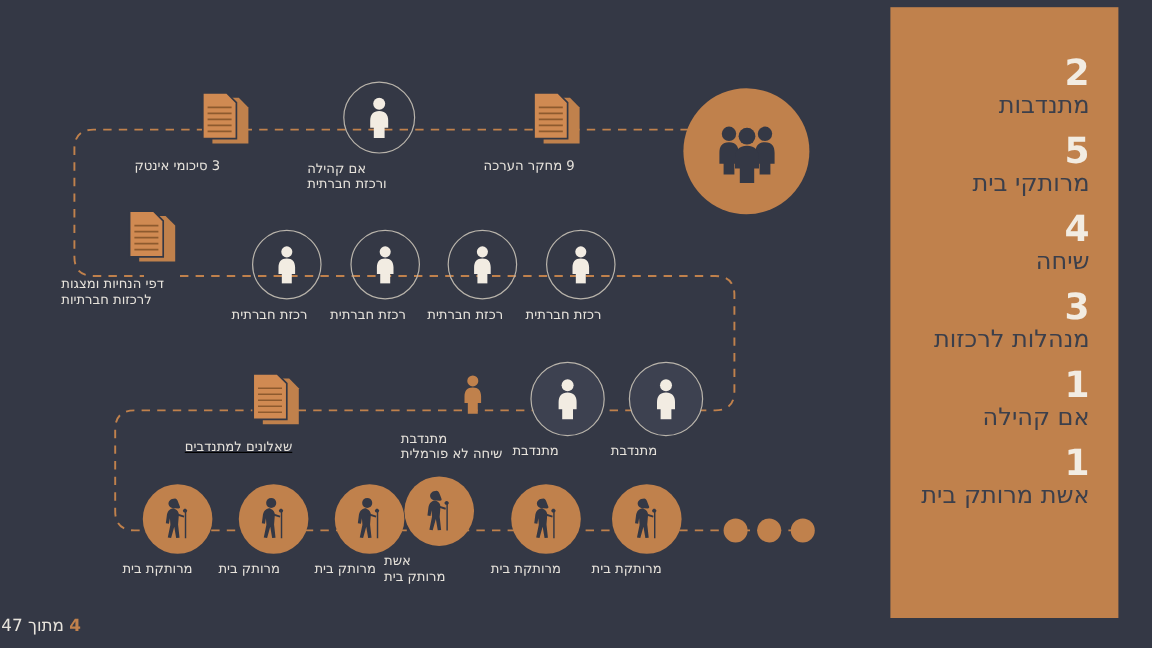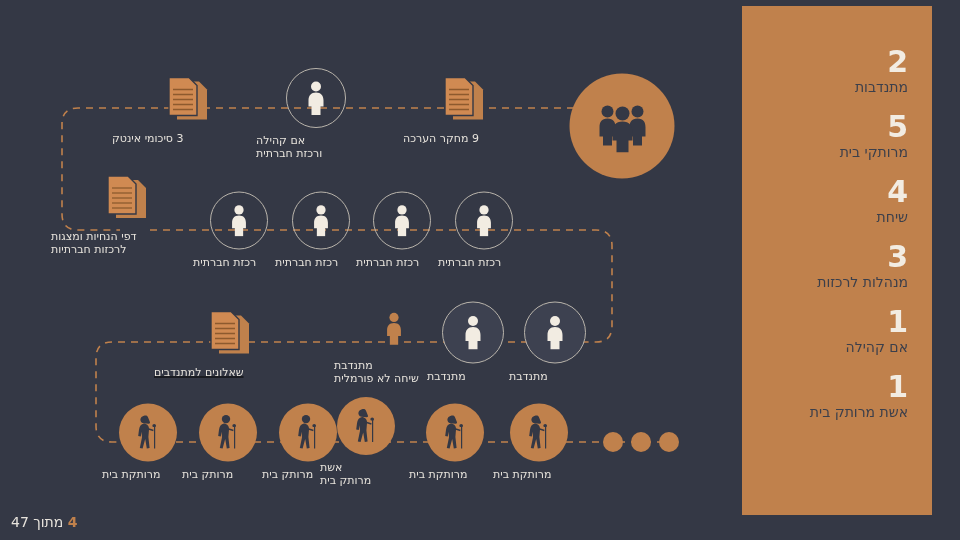--- a/index.html
+++ b/index.html
@@ -43,24 +43,24 @@
 
   
   #sidebar{
     position:absolute;left:742px;top:6px;width:190px;height:509px;
     background:#c0814c;box-sizing:border-box;
     padding:40px 24px 10px 18px;
     display:flex;flex-direction:column;justify-content:flex-start;gap:14px;
   }
   .stat{text-align:right;direction:rtl;}
   .stat .num{font-size:30px;font-weight:bold;color:#f2ece2;line-height:32px;}
-  .stat .lbl{font-size:14px;color:#3b3f4b;line-height:20px;margin-top:-1px;}
-
-  
-  #footer{position:absolute;left:11px;bottom:10px;direction:rtl;
+  .stat .lbl{font-size:20px;color:#3b3f4b;line-height:20px;margin-top:-1px;}
+
+  
+  #footer{position:absolute;left:1px;bottom:10px;direction:rtl;
           font-size:14px;color:#e7e3dc;}
   #footer .pg{color:#c0814c;font-weight:bold;}
 </style>
 </head>
 <body>
 
 <div id="stage">
 
   <svg id="flow-lines" viewBox="0 0 740 540" width="740" height="540">
     <g fill="none" stroke="#c0814c" stroke-width="1.6" stroke-dasharray="7 6">
@@ -340,21 +340,21 @@
     <div class="stat">
       <div class="num">2</div>
       <div class="lbl">מתנדבות</div>
     </div>
     <div class="stat">
       <div class="num">5</div>
       <div class="lbl">מרותקי בית</div>
     </div>
     <div class="stat">
       <div class="num">4</div>
-      <div class="lbl">שיחת</div>
+      <div class="lbl">שיחה</div>
     </div>
     <div class="stat">
       <div class="num">3</div>
       <div class="lbl">מנהלות לרכזות</div>
     </div>
     <div class="stat">
       <div class="num">1</div>
       <div class="lbl">אם קהילה</div>
     </div>
     <div class="stat">

